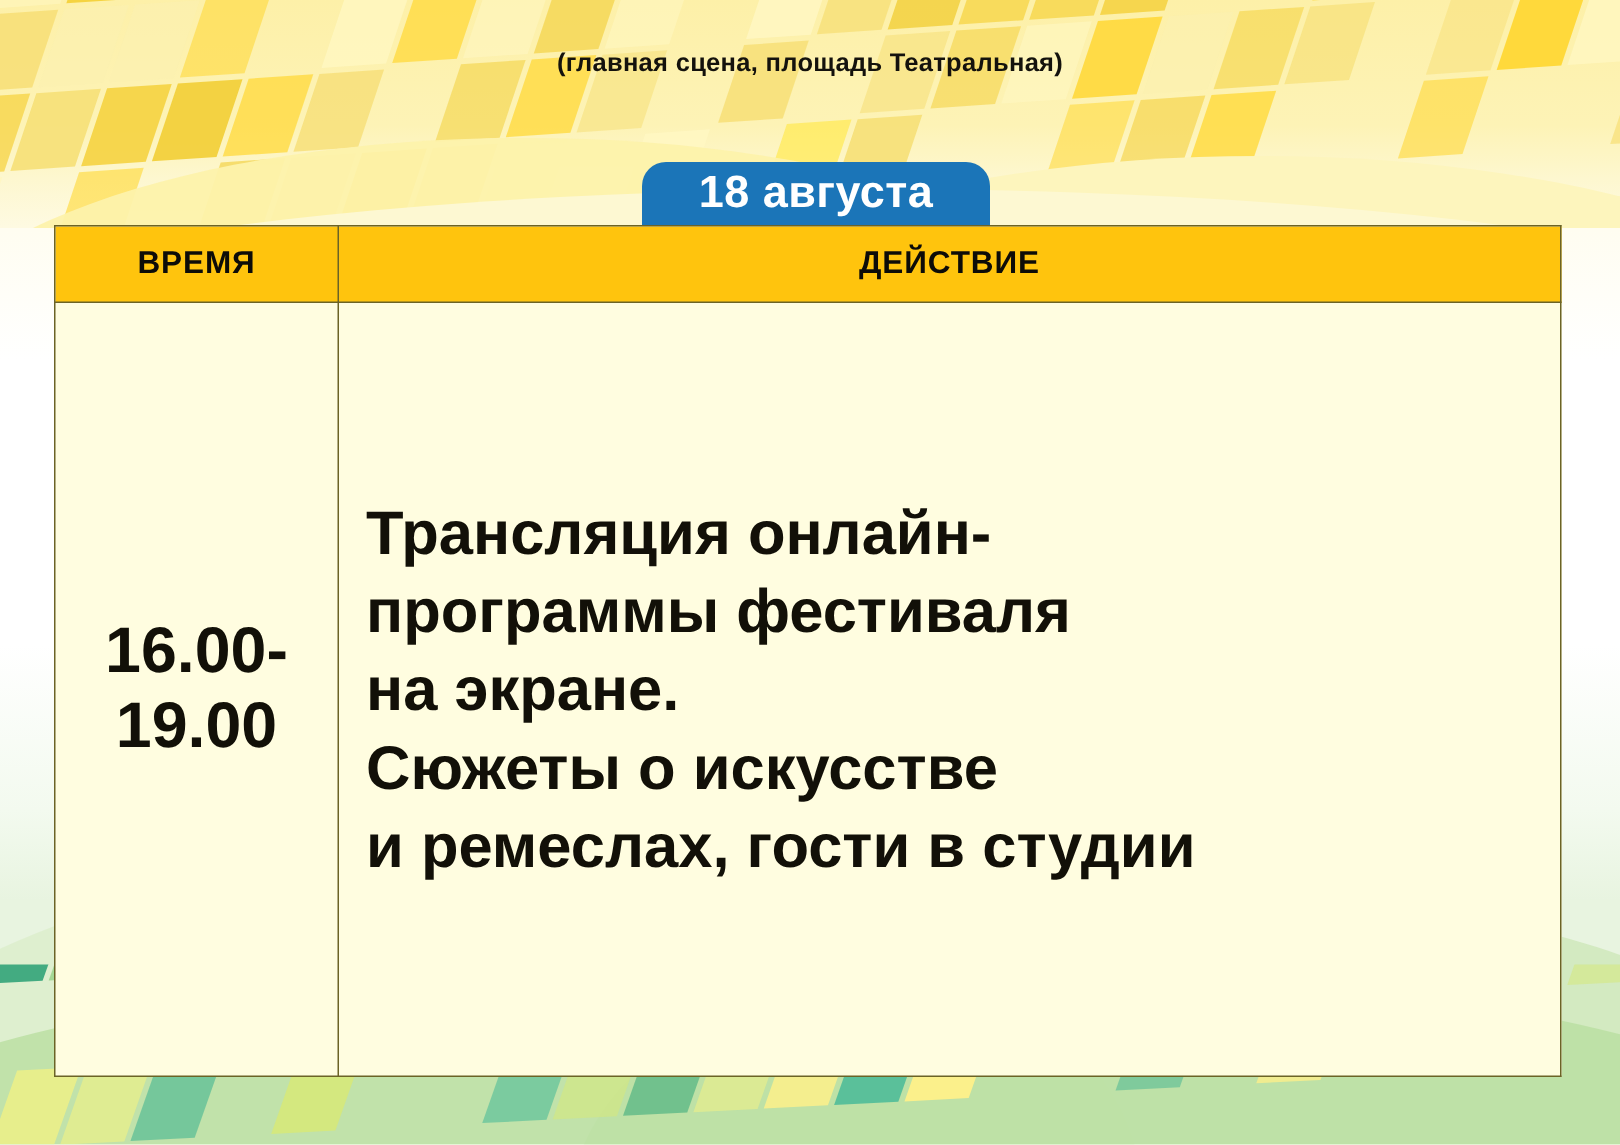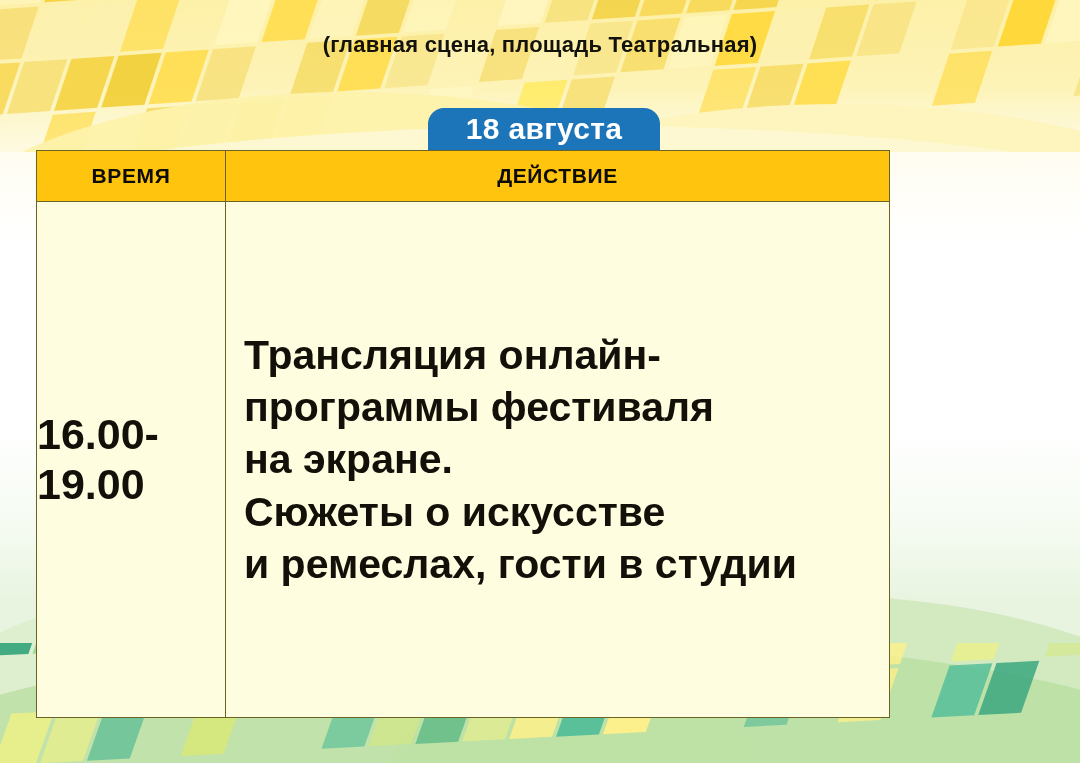--- a/index.html
+++ b/index.html
@@ -114,21 +114,21 @@
   .title {
     font-size: 30px;
     font-weight: bold;
     color: #2a8a3e;
     letter-spacing: .5px;
     line-height: 1.12;
     text-shadow: 0 1px 0 rgba(255,255,255,.55);
   }
   .subtitle {
     margin-top: 4px;
-    font-size: 22px;
+    font-size: 17px;
     font-weight: bold;
     color: #14120d;
     letter-spacing: .2px;
   }
 
   
   .date-badge {
     position: absolute;
     left: 428px; top: 108px;
     width: 232px; height: 44px;
@@ -145,21 +145,21 @@
     font-weight: bold;
     letter-spacing: .3px;
     line-height: 1;
     padding-bottom: 2px;
   }
 
   
   .table {
     position: absolute;
     left: 36px; top: 150px;
-    width: 854px;
+    width: 1005px;
     height: 568px;
     z-index: 8;
     border-collapse: collapse;
     table-layout: fixed;
     border: 1px solid #6b6326;
     background: #fffde0;
   }
   .table col.col-time { width: 189px; }
   .table th, .table td {
     border: 1px solid #6b6326;
@@ -174,21 +174,21 @@
     font-weight: bold;
     letter-spacing: .6px;
     text-align: center;
     vertical-align: middle;
   }
   .table tbody td {
     background: #fffde0;
     vertical-align: middle;
   }
   .cell-time {
-    text-align: left;
+    text-align: center;
     font-size: 43px;
     font-weight: bold;
     color: #121008;
     line-height: 1.16;
     letter-spacing: 0;
     white-space: pre-line;
   }
   .cell-action {
     text-align: left;
     padding: 0 14px 0 18px !important;

